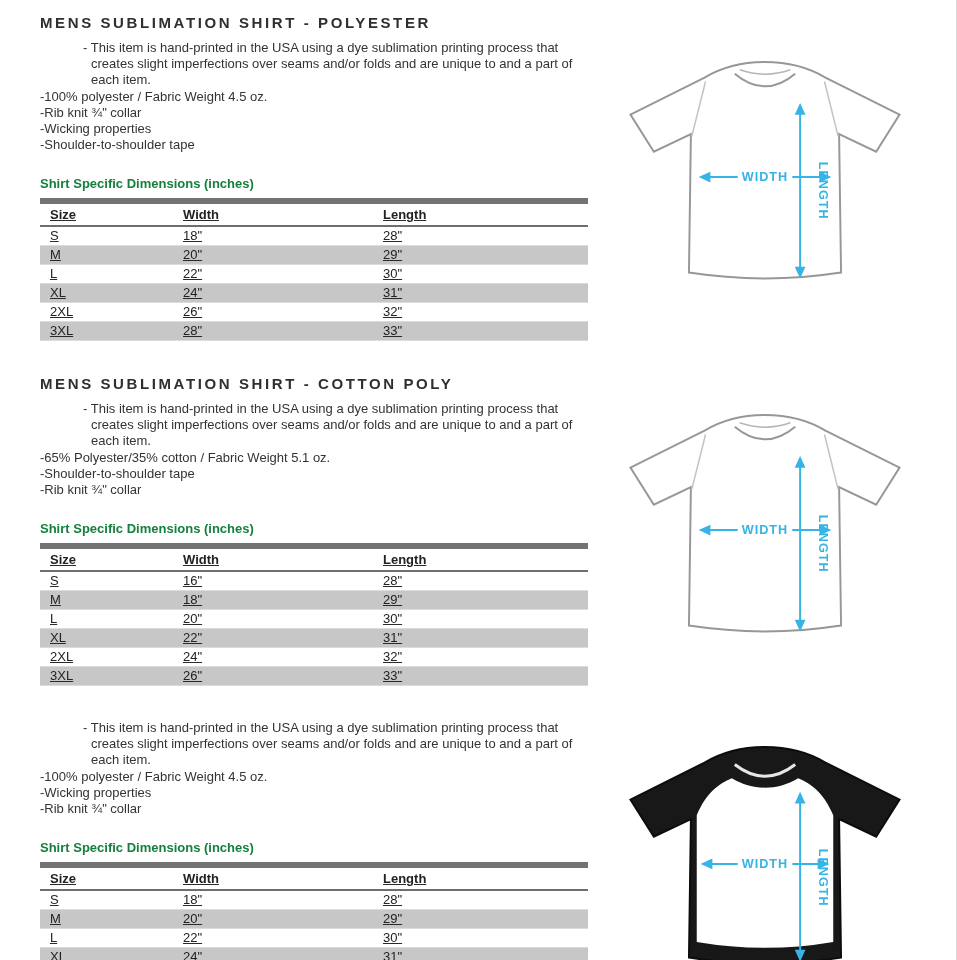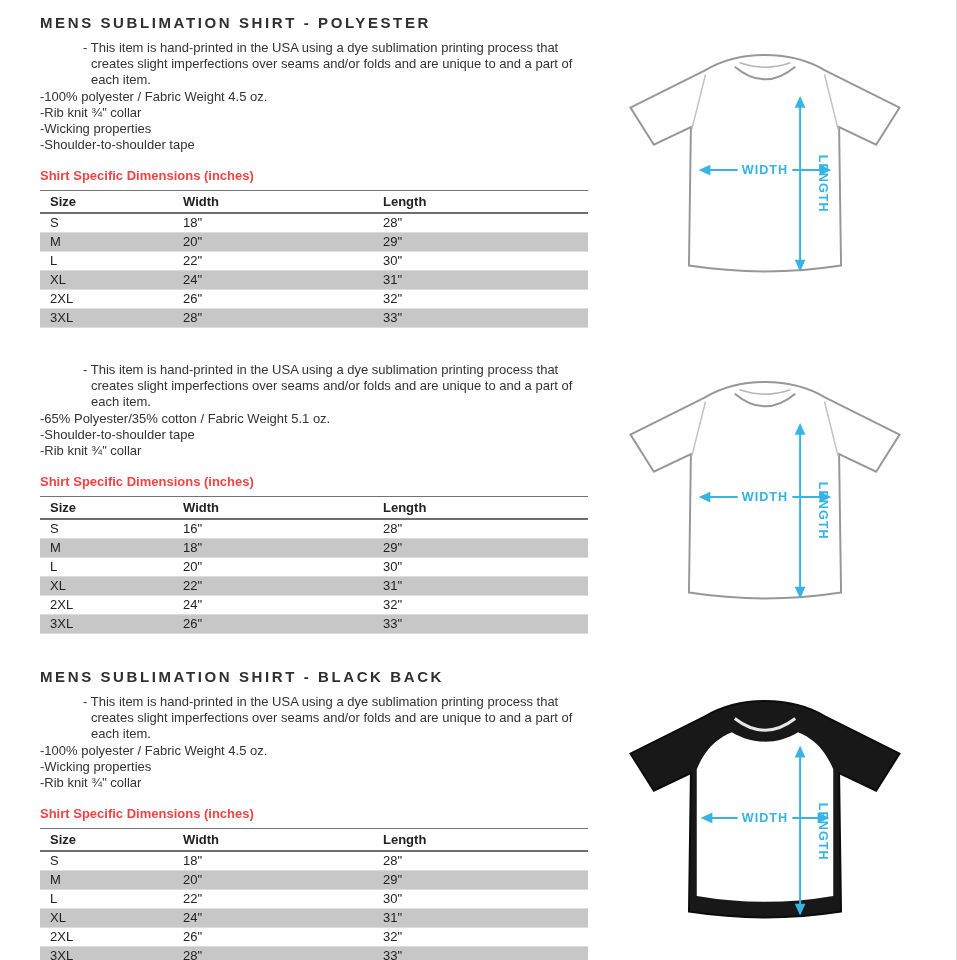--- a/index.html
+++ b/index.html
@@ -16,22 +16,22 @@
   }
   .section{display:flex;margin-bottom:34px;}
   .section-left{width:560px;flex:0 0 560px;}
   .section-right{width:330px;flex:0 0 330px;display:flex;align-items:center;justify-content:center;}
   .section-title{
     font-weight:700;font-size:15px;letter-spacing:2.6px;color:#2f2f2f;
     margin:0 0 9px 0;
   }
   .bullet{font-size:13px;line-height:16px;color:#333;}
   .bullet.para{max-width:535px;padding-left:8px;text-indent:-8px;margin-bottom:1px;margin-left:43px;}
-  .dim-heading{font-size:13px;font-weight:700;margin:15px 0 7px 0;color:#ef4444;}
-  table.size-table{width:548px;border-collapse:collapse;border-top:1px solid #737373;}
+  .dim-heading{font-size:13px;font-weight:700;margin:23px 0 7px 0;color:#15803d;}
+  table.size-table{width:548px;border-collapse:collapse;border-top:6px solid #737373;text-decoration:underline;}
   table.size-table th{
     text-align:left;font-size:13px;font-weight:700;color:#222;
     padding:3px 0 3px 0;border-bottom:2px solid #6e6e6e;
   }
   table.size-table td{
     text-align:left;font-size:13px;color:#222;
     padding:1px 0 2px 0;border-bottom:1px solid #dcdcdc;
   }
   table.size-table th:first-child,table.size-table td:first-child{padding-left:10px;width:133px;}
   table.size-table th:nth-child(2),table.size-table td:nth-child(2){width:200px;}
@@ -115,20 +115,21 @@
           <polygon points="196,52 190.5,64 201.5,64" fill="#35b4e5"></polygon>
           <polygon points="196,232 190.5,220 201.5,220" fill="#35b4e5"></polygon>
           <text transform="rotate(90 215 142)" x="215" y="142" text-anchor="middle" font-size="13" font-weight="bold" letter-spacing="1" fill="#35b4e5">LENGTH</text>
         </g>
       </svg>
     </div>
   </div>
 
   <div class="section">
     <div class="section-left">
+      <h2 class="section-title">MENS SUBLIMATION SHIRT - COTTON POLY</h2>
       <div class="bullet para">- This item is hand-printed in the USA using a dye sublimation printing process that creates slight imperfections over seams and/or folds and are unique to and a part of each item.</div>
       <div class="bullet">-65% Polyester/35% cotton / Fabric Weight 5.1 oz.</div>
       <div class="bullet">-Shoulder-to-shoulder tape</div>
       <div class="bullet">-Rib knit ¾" collar</div>
       <div class="dim-heading">Shirt Specific Dimensions (inches)</div>
       <table class="size-table">
         <thead>
           <tr>
             <th>Size</th>
             <th>Width</th>
@@ -190,21 +191,20 @@
           <polygon points="196,52 190.5,64 201.5,64" fill="#35b4e5"></polygon>
           <polygon points="196,232 190.5,220 201.5,220" fill="#35b4e5"></polygon>
           <text transform="rotate(90 215 142)" x="215" y="142" text-anchor="middle" font-size="13" font-weight="bold" letter-spacing="1" fill="#35b4e5">LENGTH</text>
         </g>
       </svg>
     </div>
   </div>
 
   <div class="section">
     <div class="section-left">
-      <h2 class="section-title">MENS SUBLIMATION SHIRT - BLACK BACK</h2>
       <div class="bullet para">- This item is hand-printed in the USA using a dye sublimation printing process that creates slight imperfections over seams and/or folds and are unique to and a part of each item.</div>
       <div class="bullet">-100% polyester / Fabric Weight 4.5 oz.</div>
       <div class="bullet">-Wicking properties</div>
       <div class="bullet">-Rib knit ¾" collar</div>
       <div class="dim-heading">Shirt Specific Dimensions (inches)</div>
       <table class="size-table">
         <thead>
           <tr>
             <th>Size</th>
             <th>Width</th>

